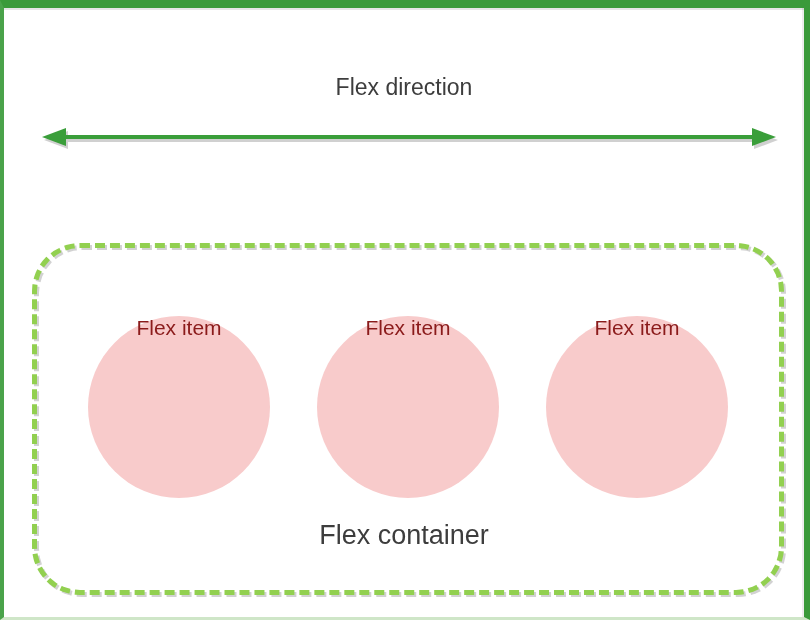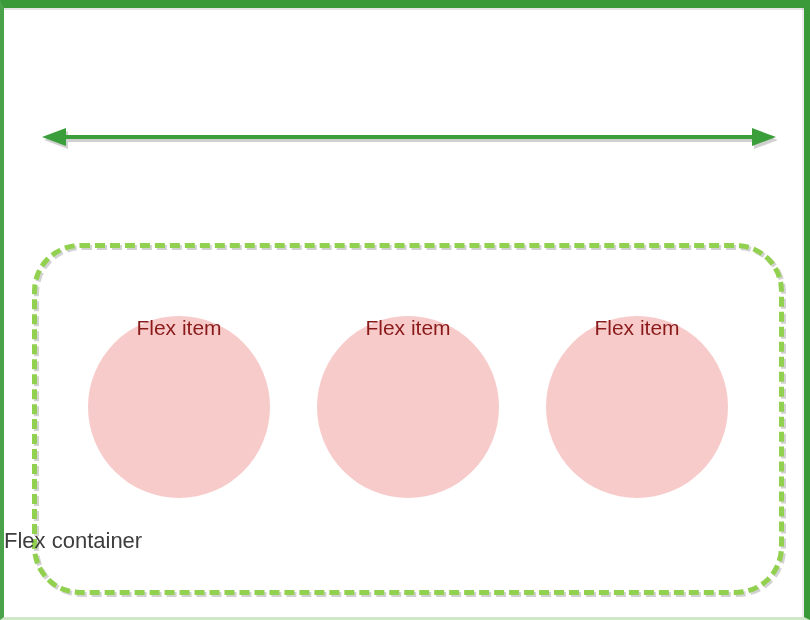--- a/index.html
+++ b/index.html
@@ -62,30 +62,31 @@
     border-radius:50%;
     background:var(--item-fill);
     display:flex;
     justify-content:center;
     font-size:21px;
     color:var(--item-text);
   }
   .container-label{
     position:absolute;
     top:512px;left:0;right:0;
-    font-size:22px;
+    text-align:center;
+    font-size:27px;
     color:var(--label-text);
-    margin-top:8px;
   }
 </style>
 </head>
 <body>
 
 <div class="frame">
 
+  <div class="title">Flex direction</div>
 
   <div class="arrow-wrap">
     <svg width="734" height="24" viewBox="0 0 734 24">
       <line x1="18" y1="11" x2="716" y2="11" stroke="var(--arrow-green)" stroke-width="4"></line>
       <polygon points="0,11 24,2 24,20" fill="var(--arrow-green)"></polygon>
       <polygon points="734,11 710,2 710,20" fill="var(--arrow-green)"></polygon>
     </svg>
   </div>
 
   <div class="flex-container"></div>

